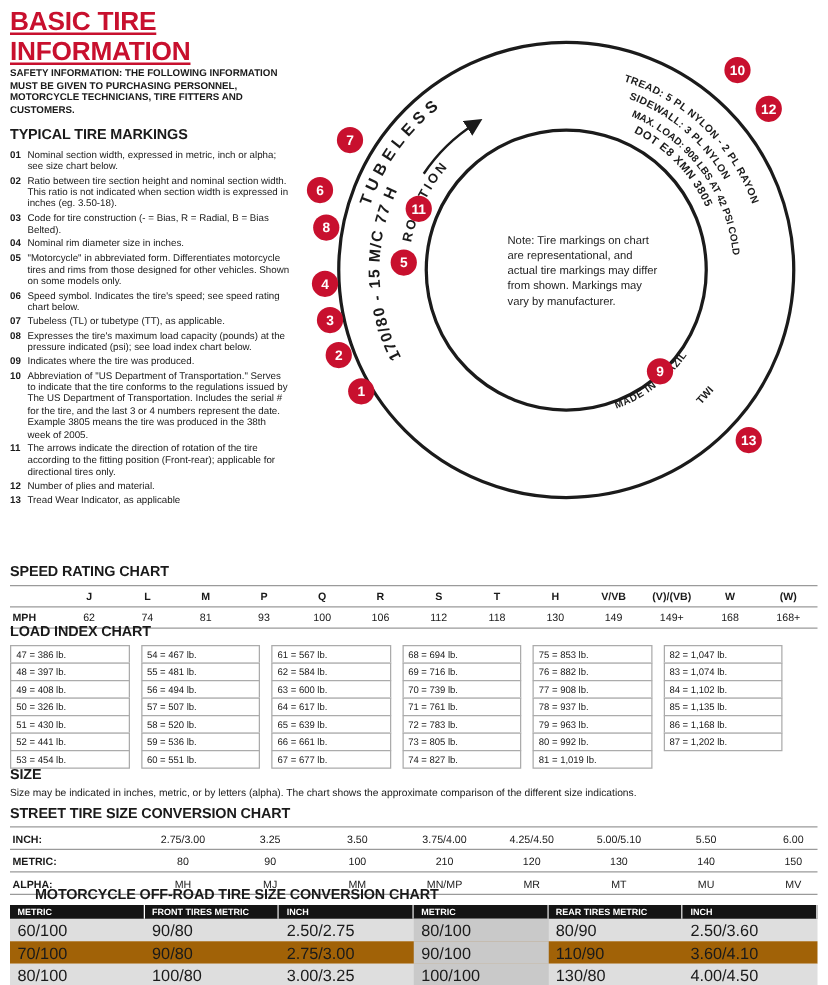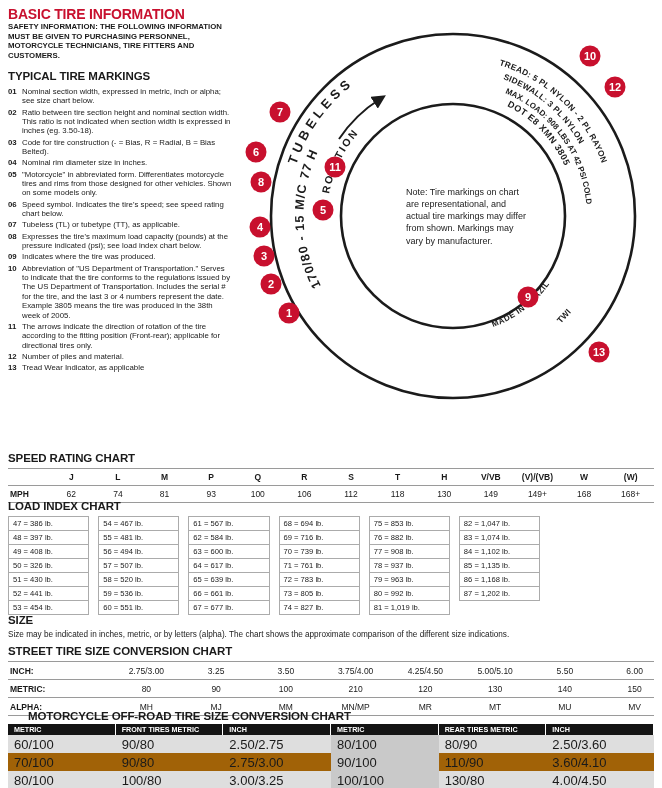--- a/index.html
+++ b/index.html
@@ -5,21 +5,21 @@
   :root { --red:#C8102E; --ink:#1A1A1A; --line:#9A9A9A; --rowshade:#DEDEDE; --colshade:#C9C9C9; --hdrbg:#141414; }
   * { box-sizing:border-box; }
   html,body { margin:0; padding:0; }
   body { width:662px; height:788px; background:#fff; overflow:hidden; position:relative;
          font-family:"Liberation Sans", sans-serif; color:var(--ink); }
   .page { position:absolute; inset:0; }
   .page p { margin:0; }
 
   
   .left-col { position:absolute; left:8px; top:6px; width:224px; }
-  .title { color:var(--red); font-size:14px; font-weight:bold; margin:0; letter-spacing:-0.2px; }
+  .title { color:var(--red); font-size:21px; font-weight:bold; margin:0; letter-spacing:-0.2px;text-decoration:underline; }
   .safety { font-size:7.8px; font-weight:bold; line-height:1.25; margin-top:3px; }
   .sec-h { font-size:11.5px; font-weight:bold; margin:0 0 4px 0; letter-spacing:-0.1px; }
   .mk-h { margin-top:9px; margin-bottom:5px; }
   .mk-item { display:flex; margin-bottom:2px; }
   .mk-num { font-weight:bold; font-size:7.8px; width:14px; flex:none; }
   .mk-text { font-size:7.8px; line-height:1.2; }
 
   
   .diagram { position:absolute; left:230px; top:4px; width:430px; height:440px; }
   .tire-line { fill:none; stroke:#1b1b1b; stroke-width:2.6; }
@@ -40,21 +40,21 @@
   
   .speed { position:absolute; left:8px; top:452px; width:646px; }
   .sr-row { display:grid; grid-template-columns:40px repeat(13,1fr); align-items:center;
             border-bottom:1px solid var(--line); padding:3px 0; }
   .sr-head { border-top:1px solid var(--line); }
   .sr-cell { text-align:center; font-size:8.5px; }
   .sr-letter { font-weight:bold; }
   .sr-label { font-size:8.5px; font-weight:bold; padding-left:2px; }
 
   
-  .load { position:absolute; left:8px; top:500px; width:532px; }
+  .load { position:absolute; left:8px; top:500px; width:618px; }
   .li-grid { display:flex; gap:9px; }
   .li-col { flex:1; display:flex; flex-direction:column;border-radius:25px; }
   .li-cell { border:1px solid #ABABAB; margin-top:-1px; padding:2px 4px; font-size:7.6px; background:#fff; }
   .li-col .li-cell:first-child { margin-top:0; }
 
   
   .size { position:absolute; left:8px; top:614px; width:646px; }
   .size-text { font-size:8.2px; line-height:1.25; }
 
   

